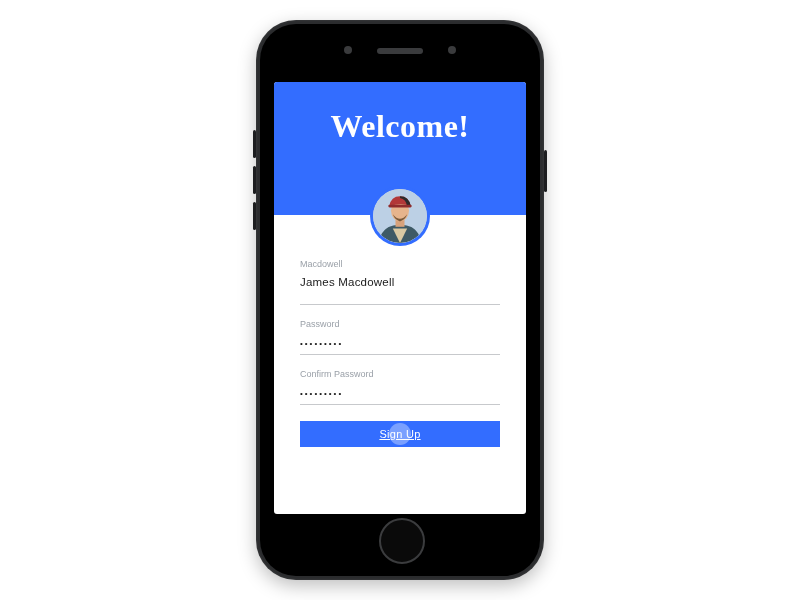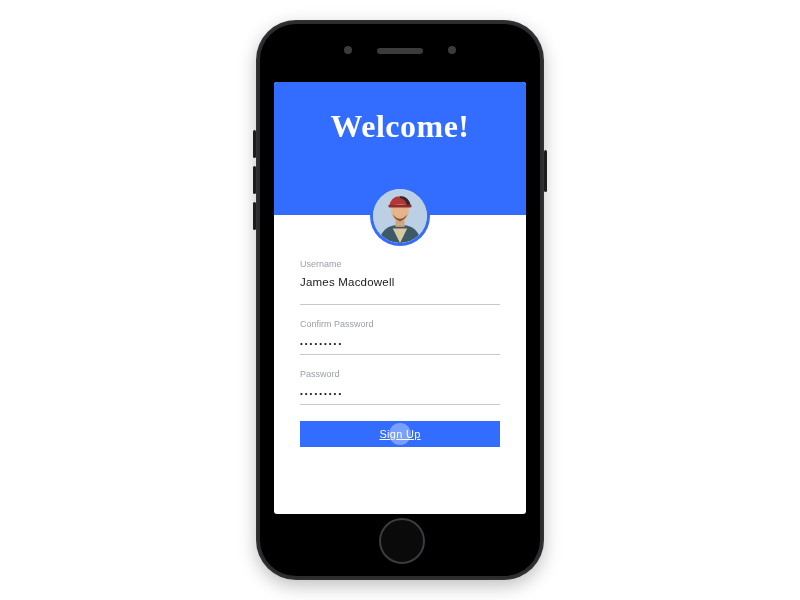--- a/index.html
+++ b/index.html
@@ -224,34 +224,34 @@
               <path d="M30 8 Q40 8 42 19 L38 20 Q37 11 30 10 Z" fill="#2b2b2b"></path>
               <rect x="17" y="17.5" width="26" height="3" rx="1.5" fill="#8f2c2c"></rect>
             </g>
           </svg>
         </div>
       </div>
 
       <div class="form">
 
         <div class="field">
-          <label>Username</label>
+          <label>Macdowell</label>
           <input type="text" value="James Macdowell" style="">
         </div>
 
         <div class="field">
         </div>
 
         <div class="field">
+          <label>Password</label>
+          <input type="password" value="•••••••••" style="">
+        </div>
+
+        <div class="field">
           <label>Confirm Password</label>
-          <input type="password" value="•••••••••" style="">
-        </div>
-
-        <div class="field">
-          <label>Password</label>
           <input type="password" value="•••••••••" style="">
         </div>
 
         <button class="submit">
           <span>Sign Up</span>
           <span class="tap-ripple"></span>
         </button>
       </div>
 
     </div>

